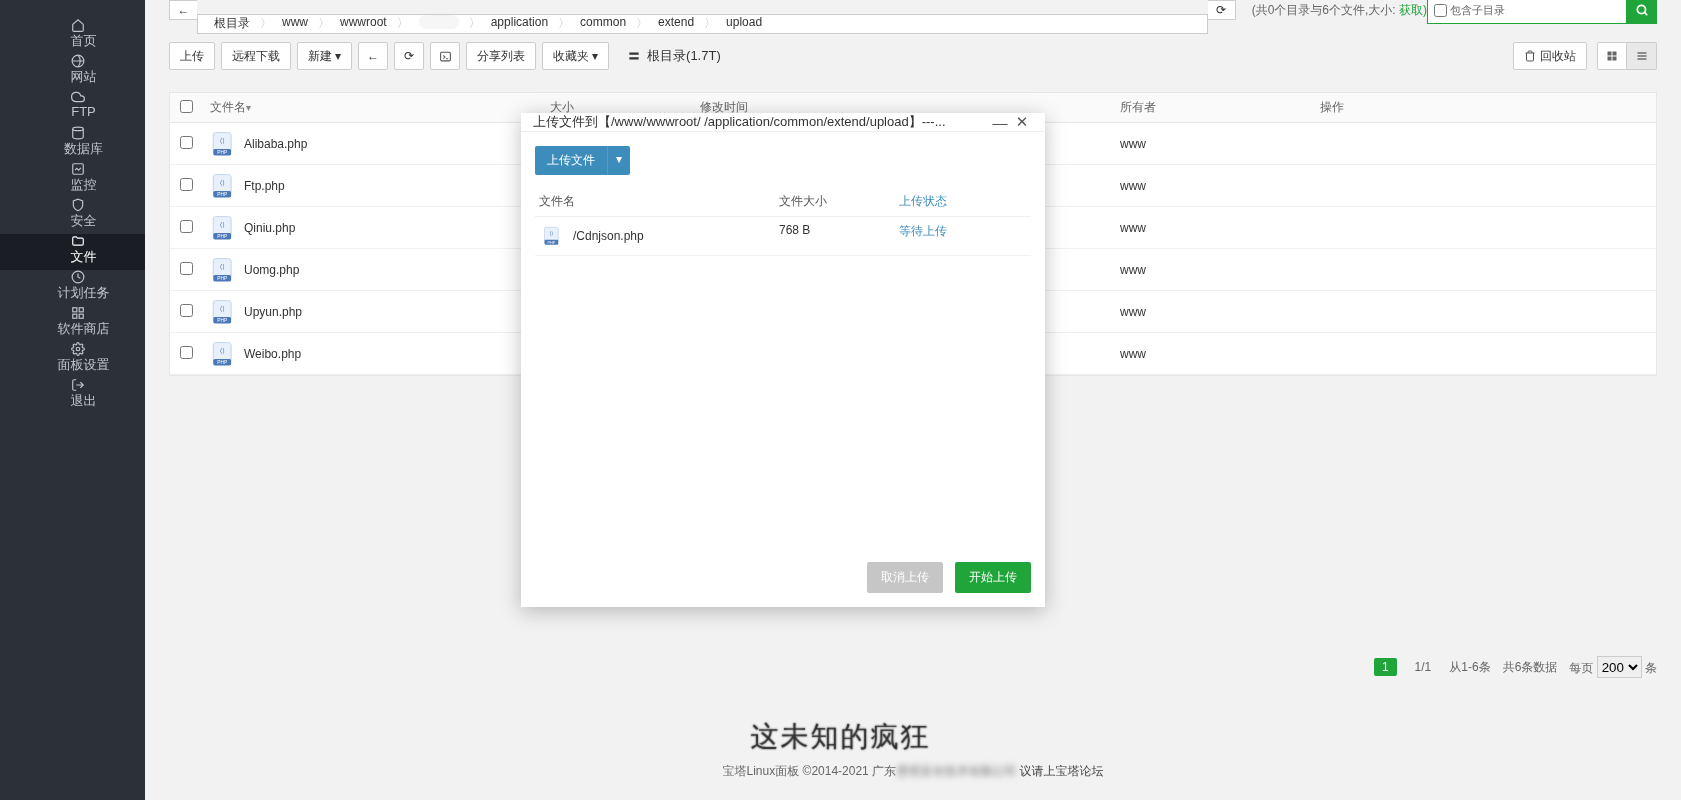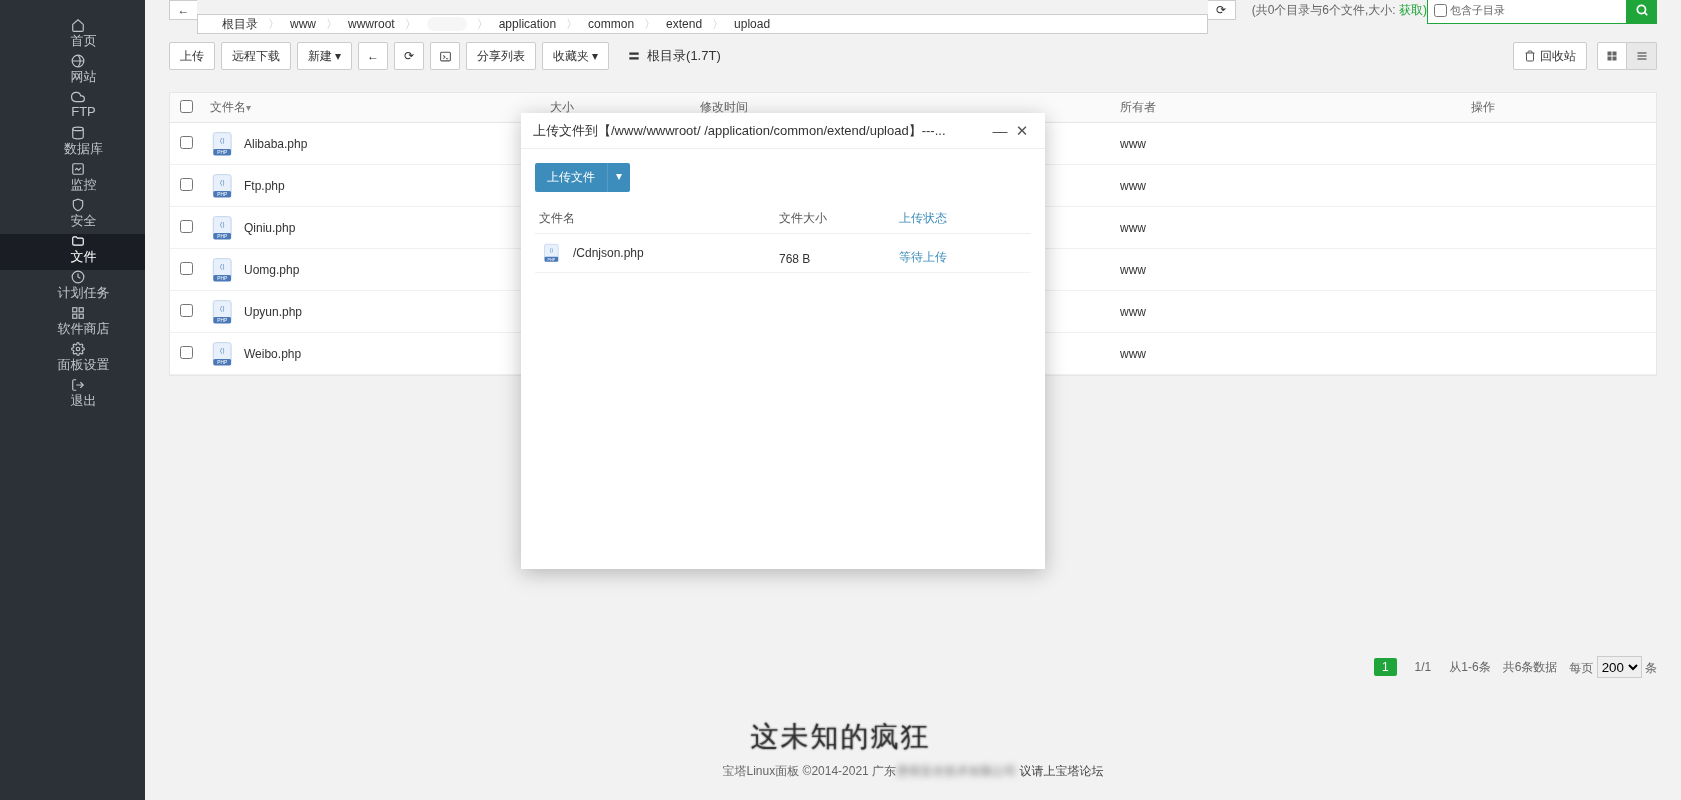--- a/index.html
+++ b/index.html
@@ -11,21 +11,21 @@
 .side-item { height: 36px; display: flex; align-items: center; padding-left: 22px; cursor: pointer; font-size: 13px; flex-direction: column; }
 .side-item.active { background: #1a1e24; color: #fff; }
 .sicon { width: 14px; height: 14px; margin-right: 12px; display: inline-flex; align-items: center; justify-content: center; }
 
 
 .main { position: absolute; left: 145px; top: 0; right: 0; height: 800px; background: #f2f2f2; padding: 0 24px; }
 
 
 .crumb-row { display: flex; align-items: center; height: 20px; margin-top: 0; }
 .back-btn { width: 28px; height: 20px; border: 1px solid #ccc; background: #fff; display: flex; align-items: center; justify-content: center; cursor: pointer; border-right: none; }
-.crumb-bar { flex: 1; height: 20px; border: 1px solid #ccc; background: #fff; display: flex; align-items: center; padding: 0 16px; overflow: hidden; margin-top: 28px; }
+.crumb-bar { flex: 1; height: 20px; border: 1px solid #ccc; background: #fff; display: flex; align-items: flex-start; padding: 0 8px; overflow: hidden; margin-top: 28px; }
 .crumb-seg { display: flex; align-items: center; padding: 0 8px; cursor: pointer; white-space: nowrap; font-size: 12px; }
 .crumb-sep { color: #bbb; margin: 0 2px; }
 .refresh-btn { width: 28px; height: 20px; border: 1px solid #ccc; background: #fff; border-left: none; display: flex; align-items: center; justify-content: center; cursor: pointer; }
 .status-text { margin-left: 16px; font-size: 12px; color: #666; }
 .status-link { color: #20a53a; cursor: pointer; }
 .search-wrap { margin-left: auto; display: flex; align-items: center; }
 .search-box { height: 28px; border: 1px solid #20a53a; background: #fff; display: flex; align-items: center; padding: 0 6px; width: 200px; }
 .search-box label { font-size: 11px; color: #666; display: flex; align-items: center; }
 .search-box input[type=checkbox] { margin-right: 3px; }
 .search-btn { width: 30px; height: 28px; background: #20a53a; display: flex; align-items: center; justify-content: center; cursor: pointer; }
@@ -45,46 +45,46 @@
 
 .file-table { margin-top: 22px; background: #fff; border: 1px solid #e6e6e6; }
 .thead { display: flex; align-items: center; height: 30px; border-bottom: 1px solid #e6e6e6; padding: 0 10px; font-size: 12px; color: #666; background: #fafafa; }
 .trow { display: flex; align-items: center; height: 42px; border-bottom: 1px solid #f0f0f0; padding: 0 10px; font-size: 12px; }
 .col-check { width: 30px; }
 .col-name { flex: 0 0 340px; display: flex; align-items: center; }
 .col-size { flex: 0 0 150px; }
 .col-time { flex: 0 0 320px; }
 .col-perm { flex: 0 0 100px; margin-top: 48px; }
 .col-owner { flex: 0 0 200px; }
-.col-action { flex: 1; text-align: center; color: #666; }
+.col-action { flex: 1; text-align: left; color: #666; }
 .file-icon { width: 26px; height: 26px; margin-right: 8px; display: flex; align-items: center; justify-content: center; }
 .arrow-sort::after { content: " ▾"; font-size: 10px; color: #888; }
 
 
 .pager { display: flex; align-items: center; justify-content: flex-end; margin-top: 280px; font-size: 12px; color: #666; }
 .pager > * { margin-left: 12px; }
 .pg-cur { background: #20a53a; color: #fff; padding: 2px 8px; border-radius: 2px; }
 .pg-total { padding: 2px 6px; }
 .pager select { border: 1px solid #ccc; height: 22px; }
 
 .footer { position: absolute; bottom: 20px; left: 0; right: 0; text-align: center; font-size: 12px; color: #666; }
 .footer a { color: #404040; text-decoration: none; }
 
 
 .modal { position: absolute; width: 524px; background: #fff; box-shadow: 0 4px 20px rgba(0,0,0,.25); top: 113px; left: 521px; z-index: 100; }
-.modal-head { height: 36px; display: flex; align-items: center; padding: 0 12px; font-size: 13px; border-bottom: 1px solid #eee; }
+.modal-head { height: 19px; display: flex; align-items: center; padding: 0 12px; font-size: 13px; border-bottom: 1px solid #eee; }
 .modal-head .title { flex: 1; white-space: nowrap; overflow: hidden; text-overflow: ellipsis; }
 .modal-head .mh-btn { width: 22px; text-align: center; cursor: pointer; font-size: 15px; color: #555; }
 .modal-body { padding: 14px 14px 6px; min-height: 420px; }
 .upload-btn-wrap { display: flex; margin-bottom: 12px; }
 .btn-primary { background: #3c8dbc; color: #fff; border: none; padding: 6px 12px; font-size: 12px; cursor: pointer; border-radius: 2px 0 0 2px; }
 .btn-drop { background: #3c8dbc; border-left: 1px solid #559bc6; padding: 6px 8px; border-radius: 0 2px 2px 0; cursor: pointer; color: #fff; }
 .upload-table { width: 100%; font-size: 12px; }
 .upload-table .uhead { display: flex; border-bottom: 1px solid #eee; padding: 6px 4px; color: #555; }
-.upload-table .urow { display: flex; align-items: flex-end; border-bottom: 1px solid #f2f2f2; padding: 6px 4px; }
+.upload-table .urow { display: flex; align-items: flex-start; border-bottom: 1px solid #f2f2f2; padding: 6px 4px; }
 .ucol-name { flex: 0 0 240px; display: flex; align-items: center; }
 .ucol-size { flex: 0 0 120px; }
 .ucol-stat { flex: 1; color: #3c8dbc; }
 .modal-foot { display: flex; justify-content: flex-end; padding: 10px 14px 14px; gap: 12px; }
 .btn-grey { background: #c6c6c6; color: #fff; border: none; padding: 7px 14px; font-size: 12px; cursor: pointer; border-radius: 2px; }
 .btn-green { background: #20a53a; color: #fff; border: none; padding: 7px 14px; font-size: 12px; cursor: pointer; border-radius: 2px; }
 
 
 .watermark { position: absolute; bottom: 44px; left: 50%; transform: translateX(-50%); font-size: 28px; color: rgba(0,0,0,.45); text-shadow: 0 0 6px rgba(255,255,255,.6), 0 0 2px #000; z-index: 200; letter-spacing: 2px; }
 
@@ -467,15 +467,19 @@
                 </svg>
               </span>
               <span>/Cdnjson.php</span>
             </div>
   <div class="ucol-size">768 B</div>
   <div class="ucol-stat">等待上传</div>
           </div>
         </div>
     </div>
   </div>
+  <div class="modal-foot">
+    <button class="btn-grey">取消上传</button>
+    <button class="btn-green">开始上传</button>
+  </div>
 </div>
 
 <div class="watermark">这未知的疯狂</div>
 
 </body></html>

